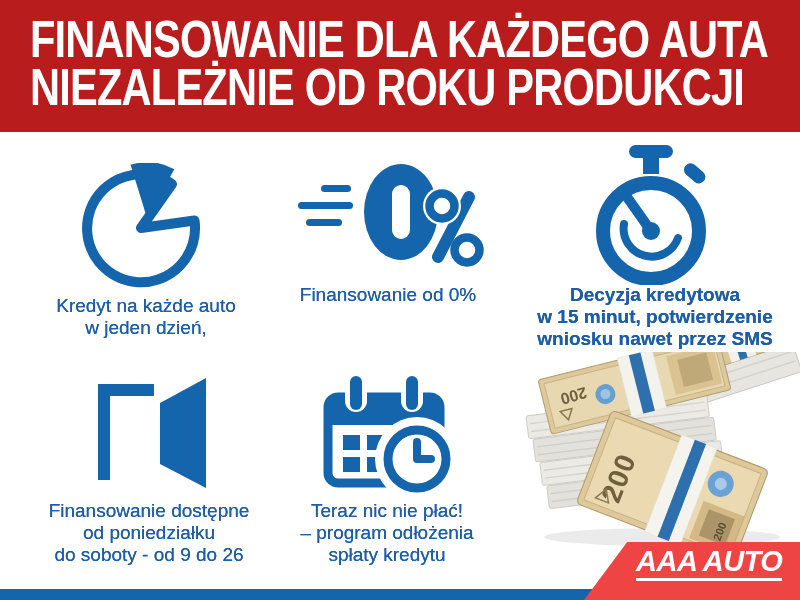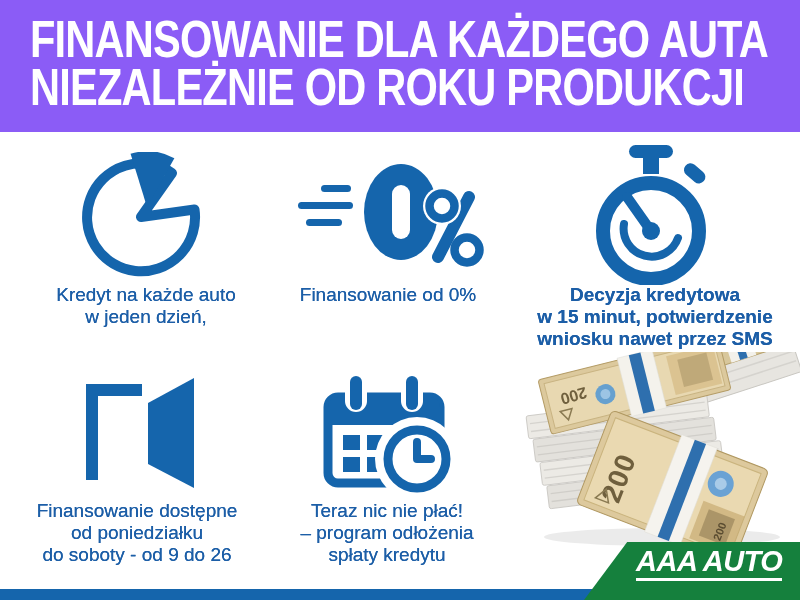--- a/index.html
+++ b/index.html
@@ -1,48 +1,48 @@
 <!DOCTYPE html>
 <html><head>
 <meta charset="utf-8">
 <style>
   html,body{margin:0;padding:0;background:#888;}
   .canvas{
     position:relative;width:800px;height:600px;background:#ffffff;
     overflow:hidden;font-family:"Liberation Sans",sans-serif;
   }
   
-  .header{position:absolute;left:0;top:0;width:800px;height:132px;background:#8b5cf6;}
+  .header{position:absolute;left:0;top:0;width:800px;height:132px;background:#b91c1c;}
   .h-line{
     position:absolute;left:30px;color:#ffffff;font-weight:bold;font-size:52px;
     letter-spacing:-1px;white-space:nowrap;transform:scaleX(.8);transform-origin:left top;
     line-height:1;
   }
   .h1{top:13px;}
   .h2{top:61px;}
   
   .feat{position:absolute;text-align:center;}
-  .f1{left:21px; top:145px;width:250px;}
+  .f1{left:21px; top:156px;width:250px;}
   .f2{left:258px;top:145px;width:260px;}
   .f3{left:525px;top:145px;width:260px;font-weight:bold;}
-  .f4{left:12px; top:365px;width:250px;}
+  .f4{left:24px; top:365px;width:250px;}
   .f5{left:257px;top:365px;width:260px;}
   .icon-box{display:flex;align-items:center;justify-content:center;}
   .row1 .icon-box{height:139px;}
   .row2 .icon-box{height:135px;}
   .cap-line{
     font-size:19px;line-height:22px;color:#1c5ea7;white-space:nowrap;
     text-shadow:0 0 .6px currentColor;
   }
   
   .money{position:absolute;left:512px;top:352px;width:288px;height:196px;}
   
   .bottom-bar{position:absolute;left:0;top:589px;width:800px;height:11px;background:#1565ac;}
   .logo-banner{
-    position:absolute;left:584px;top:542px;width:216px;height:58px;background:#15803d;
+    position:absolute;left:584px;top:542px;width:216px;height:58px;background:#ef4444;
     clip-path:polygon(20% 0,100% 0,100% 100%,0 100%);
     padding:0;box-sizing:border-box;
   }
   .logo-text{
     position:absolute;left:52px;top:4px;display:inline-block;
     color:#ffffff;font-weight:bold;font-style:italic;font-size:29px;line-height:30px;
     letter-spacing:-.5px;border-bottom:3px solid #ffffff;padding-bottom:2px;white-space:nowrap;
   }
   svg{display:block;}
   .mono200{font-family:"Liberation Sans",sans-serif;font-weight:bold;}

